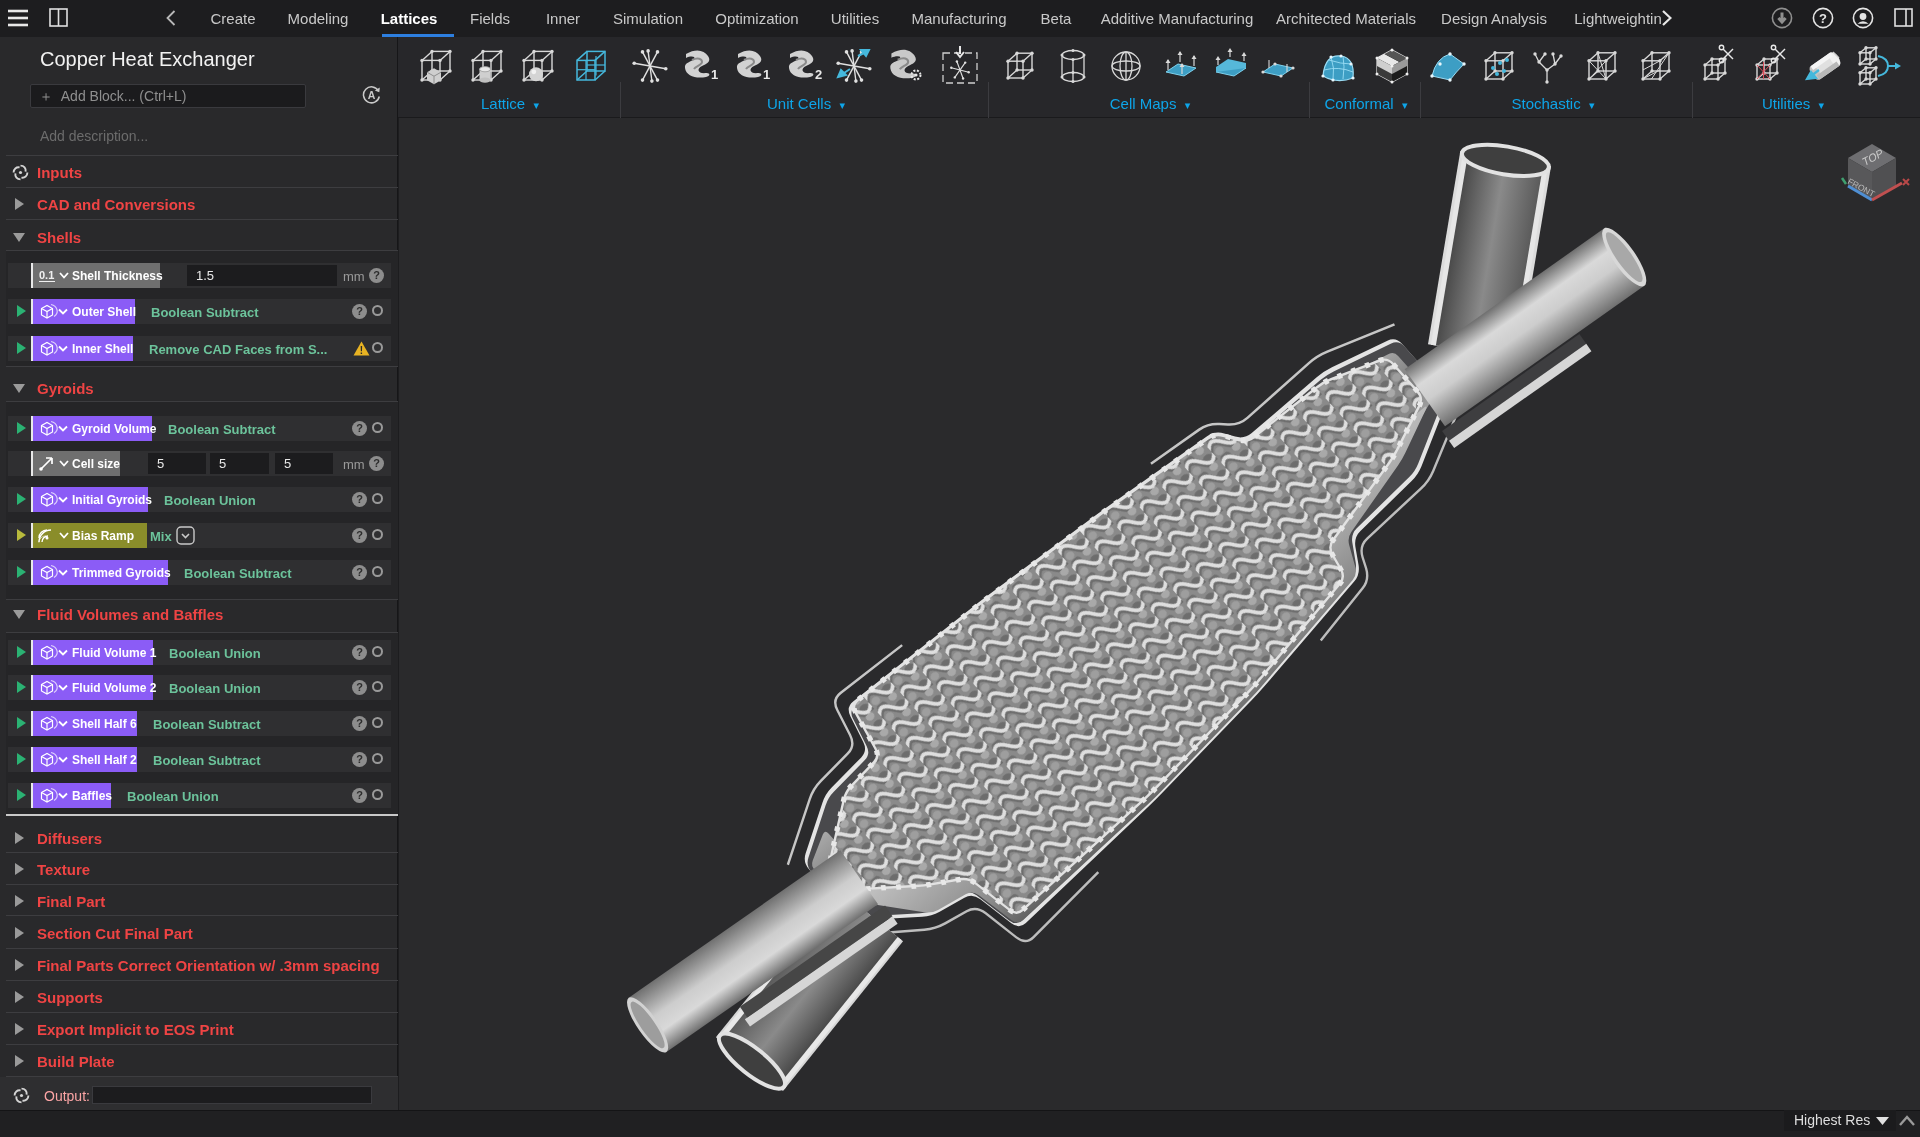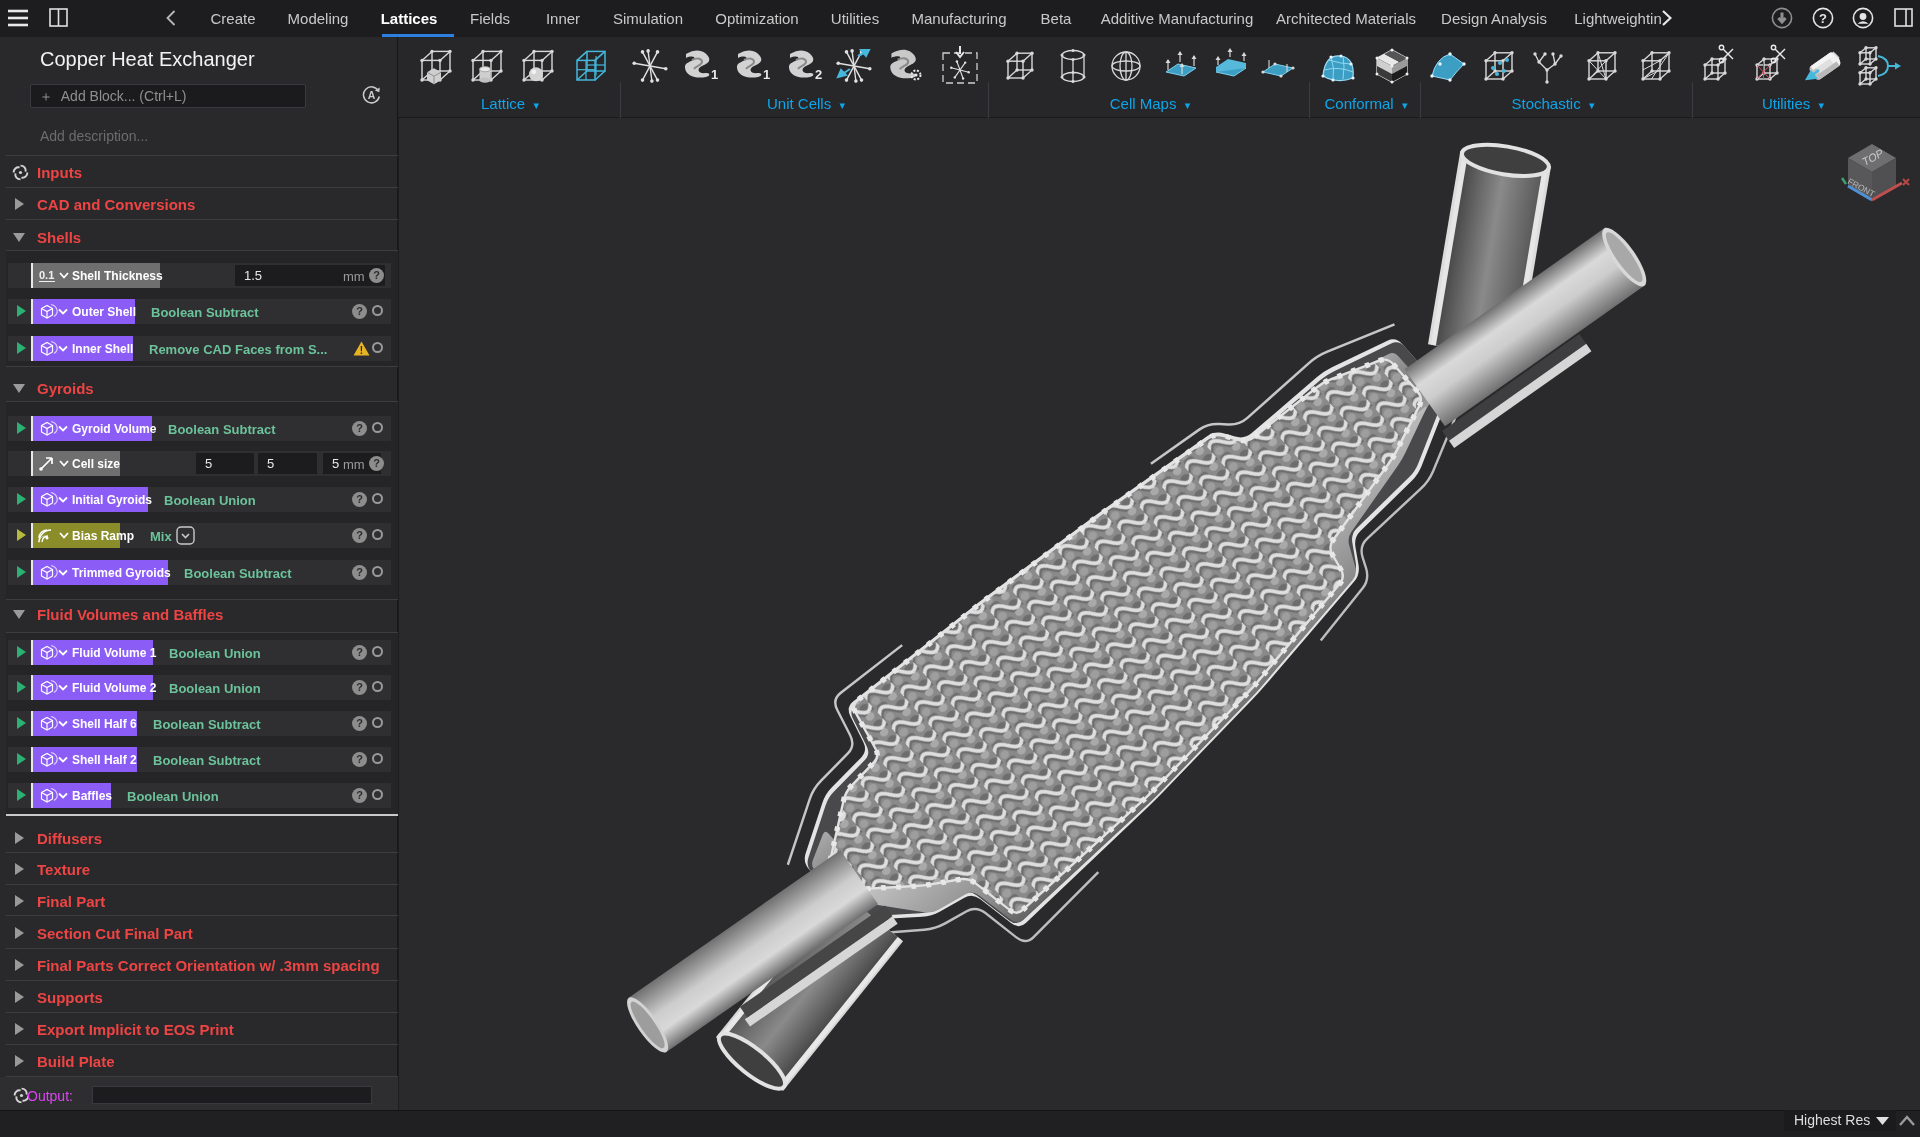--- a/index.html
+++ b/index.html
@@ -31,21 +31,21 @@
 .chip { position:absolute; left:23px; top:0; height:25px; border-left:2px solid #e9e9e9; color:#fff; font-size:12px; font-weight:bold; }
 .chip .lbl { position:absolute; left:39px; top:50%; transform:translateY(-50%); white-space:nowrap; }
 .green { background:#8b5cf6; }
 .olive { background:#8a8d2a; }
 .gray  { background:#6f6f6f; }
 .sec { position:absolute; color:#6cc39b; font-size:13px; font-weight:bold; top:50%; transform:translateY(-50%); white-space:nowrap; }
 .qm { position:absolute; width:15px; height:15px; border-radius:50%; background:#8d8d8d; color:#2c2c2c; font-size:11px; font-weight:bold; text-align:center; line-height:15px; top:5px; }
 .cir { position:absolute; width:11px; height:11px; border-radius:50%; border:2px solid #9a9a9a; top:6px; }
 .tri-g { position:absolute; width:0; height:0; border-left:9px solid #2bb273; border-top:6.5px solid transparent; border-bottom:6.5px solid transparent; }
 .tri-o { position:absolute; width:0; height:0; border-left:9px solid #b8ba3c; border-top:6.5px solid transparent; border-bottom:6.5px solid transparent; }
-.num { position:absolute; top:2px; height:21px; background:#1c1c1e; color:#e8e8e8; font-size:13px; line-height:21px; padding-left:9px;margin-left:48px; }
+.num { position:absolute; top:2px; height:21px; background:#1c1c1e; color:#e8e8e8; font-size:13px; line-height:21px; padding-left:9px; }
 .mm { position:absolute; color:#9a9a9a; font-size:13px; top:50%; transform:translateY(-50%); }
 
 
 #viewport { position:absolute; left:399px; top:118px; width:1521px; height:992px; background:#2a2a2c; }
 
 
 #bottombar { position:absolute; left:0; top:1110px; width:1920px; height:27px; background:#202022; border-top:1px solid #141416; }
 #resbox { position:absolute; left:1784px; top:1110px; width:112px; height:21px; background:#1b1b1d; color:#dedede; font-size:14px; line-height:21px; padding-left:10px; }
 </style>
 </head>
@@ -576,21 +576,21 @@
     <div class="abs" style="left:0px;top:1077px;width:398px;height:33px;background:#2e2e30"></div>
     <svg class="abs" style="left:13px;top:1087px" width="17" height="17" viewBox="0 0 17 17">
         <g fill="none" stroke="#d4d4d4" stroke-width="1.9">
           <path d="M8.5 1.6 C12 1.6 14.2 4.2 13.6 7.6"></path>
           <path d="M15.4 8.5 C15.4 12 12.8 14.2 9.4 13.6"></path>
           <path d="M8.5 15.4 C5 15.4 2.8 12.8 3.4 9.4"></path>
           <path d="M1.6 8.5 C1.6 5 4.2 2.8 7.6 3.4"></path>
         </g>
         <circle cx="8.5" cy="8.5" r="1.6" fill="#d4d4d4"></circle>
       </svg>
-    <div class="abs" style="left:27px;top:1088px;color:#d946ef;font-size:14px">Output:</div>
+    <div class="abs" style="left:44px;top:1088px;color:#fca5a5;font-size:14px">Output:</div>
     <div class="abs" style="left:92px;top:1086px;width:280px;height:18px;background:#1c1c1e;border:1px solid #3a3a3e"></div>
 
     <div class="row" style="top:263px">
       <div class="chip gray" style="width:129px">
           <svg class="abs" style="left:5px;top:4px" width="24" height="17" viewBox="0 0 24 17">
             <text x="1" y="12" font-size="11" fill="#f0f0f0" font-family="Liberation Sans">0.1</text>
             <line x1="1" y1="14.5" x2="17" y2="14.5" stroke="#f0f0f0" stroke-width="1"></line>
           </svg>
           <svg class="abs" style="left:26px;top:9px" width="10" height="7" viewBox="0 0 10 7">
             <path d="M1 1 L5 5.5 L9 1" fill="none" stroke="#fff" stroke-width="1.8"></path>
@@ -685,21 +685,21 @@
             <path d="M22 7.5 L26 11.5 L30 7.5" fill="none" stroke="#fff" stroke-width="1.8"></path>
           </svg>
           <span class="lbl">Initial Gyroids</span>
         </div>
       <div class="sec" style="left:156px">Boolean Union</div>
       <div class="qm" style="left:344px">?</div>
         <div class="cir" style="left:364px"></div>
     </div>
 
     <div class="row" style="top:523px">
-      <div class="chip olive" style="width:89px">
+      <div class="chip olive" style="width:116px">
           <svg class="abs" style="left:4px;top:3px" width="19" height="19" viewBox="0 0 19 19">
             <g fill="none" stroke="#fff" stroke-width="1.4">
               <path d="M2 17 A15 15 0 0 1 17 2" opacity="0.9" transform="rotate(0 2 17) scale(0.45) translate(2.2 20)"></path>
               <path d="M2 16 A12 12 0 0 1 14 4"></path>
               <path d="M2 12 A8 8 0 0 1 10 4"></path>
               <path d="M5 16 A6 6 0 0 1 11 10"></path>
               <circle cx="10" cy="12" r="1.5" fill="#fff" stroke="none"></circle>
             </g>
           </svg>
           <svg class="abs" style="left:26px;top:9px" width="10" height="7" viewBox="0 0 10 7">

